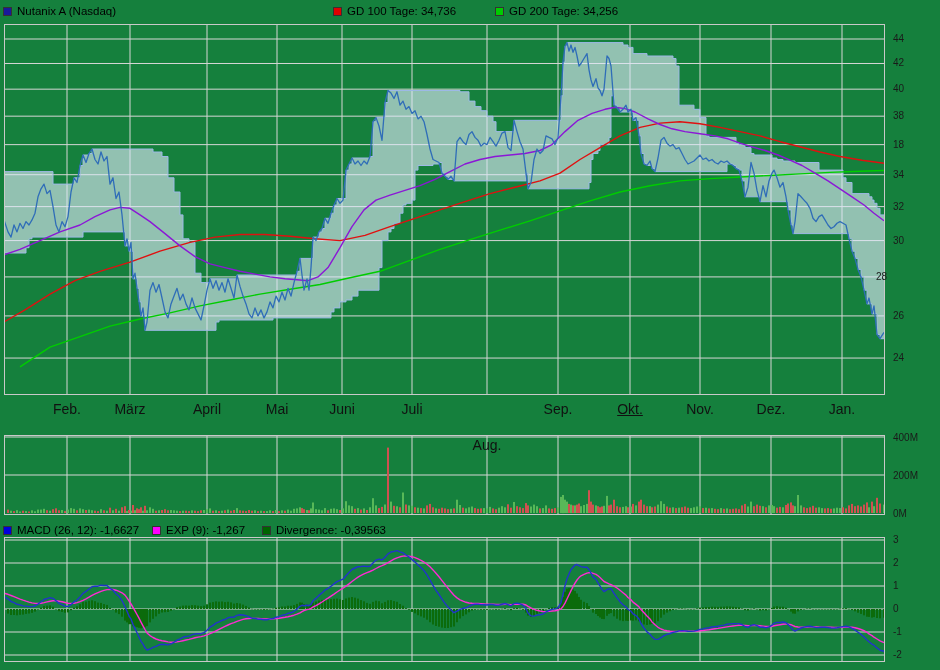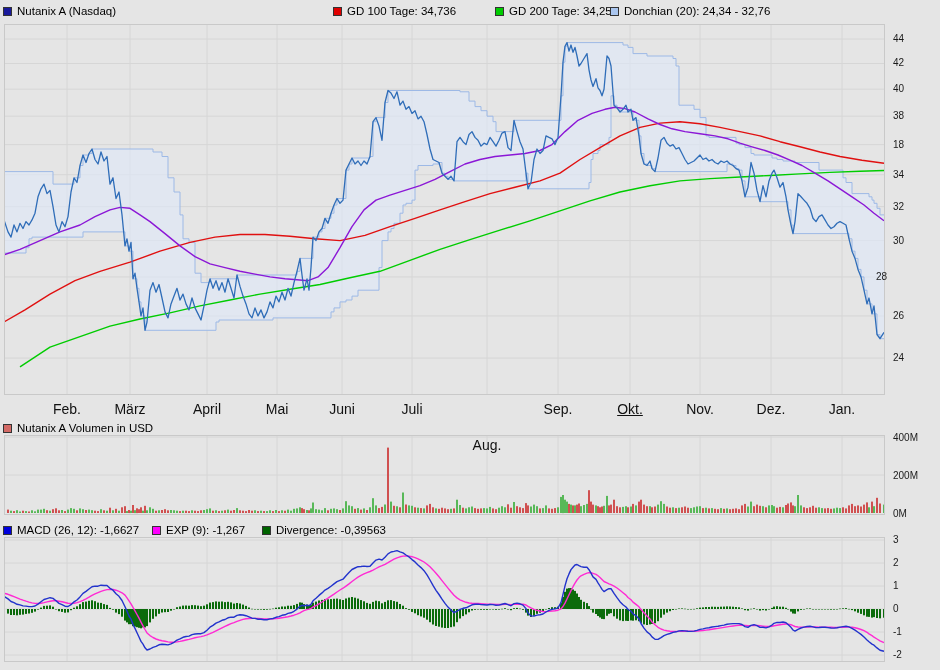--- a/index.html
+++ b/index.html
@@ -1,17 +1,17 @@
 <!DOCTYPE html>
 <html><head>
 <meta charset="utf-8">
 <style>
   html,body{margin:0;padding:0;background:#fff;}
   #chart-root{
-    position:relative;width:940px;height:670px;background:#e5e5e5;overflow:hidden;
+    position:relative;width:940px;height:670px;background:#15803d;overflow:hidden;
     font-family:"Liberation Sans","DejaVu Sans",sans-serif;color:#000;
   }
   .legend-row{position:absolute;height:16px;font-size:11.5px;white-space:nowrap;}
   .legend-item{position:absolute;top:0;display:flex;align-items:center;height:16px;}
   .swatch{display:inline-block;width:9px;height:9px;margin-right:5px;border:1px solid #333;box-sizing:border-box;}
   .axis-label{position:absolute;font-size:10px;color:#1a1a1a;line-height:14px;}
   .month-label{position:absolute;top:401px;width:54px;text-align:center;font-size:14px;color:#111;}
   svg{position:absolute;display:block;}
 </style>
 </head>
@@ -25,32 +25,22 @@
       <span>Nutanix A (Nasdaq)</span>
     </div>
     <div class="legend-item" style="left: 333px;">
       <span class="swatch" style="background: rgb(224, 0, 0);"></span>
       <span>GD 100 Tage: 34,736</span>
     </div>
     <div class="legend-item" style="left: 495px;">
       <span class="swatch" style="background: rgb(0, 204, 0);"></span>
       <span>GD 200 Tage: 34,256</span>
     </div>
-    <div class="legend-item" style="left: 610px;">
-      <span class="swatch" style="background: rgb(170, 198, 239);"></span>
-      <span>Donchian (20): 24,34 - 32,76</span>
-    </div>
   </div>
 
-  <div class="legend-row" style="top:420px;left:0;width:940px;">
-    <div class="legend-item" style="left: 3px;">
-      <span class="swatch" style="background: rgb(212, 106, 102);"></span>
-      <span>Nutanix A Volumen in USD</span>
-    </div>
-  </div>
 
   <div class="legend-row" style="top:522px;left:0;width:940px;">
     <div class="legend-item" style="left: 3px;">
       <span class="swatch" style="background: rgb(0, 0, 221);"></span>
       <span>MACD (26, 12): -1,6627</span>
     </div>
     <div class="legend-item" style="left: 152px;">
       <span class="swatch" style="background: rgb(255, 0, 255);"></span>
       <span>EXP (9): -1,267</span>
     </div>

